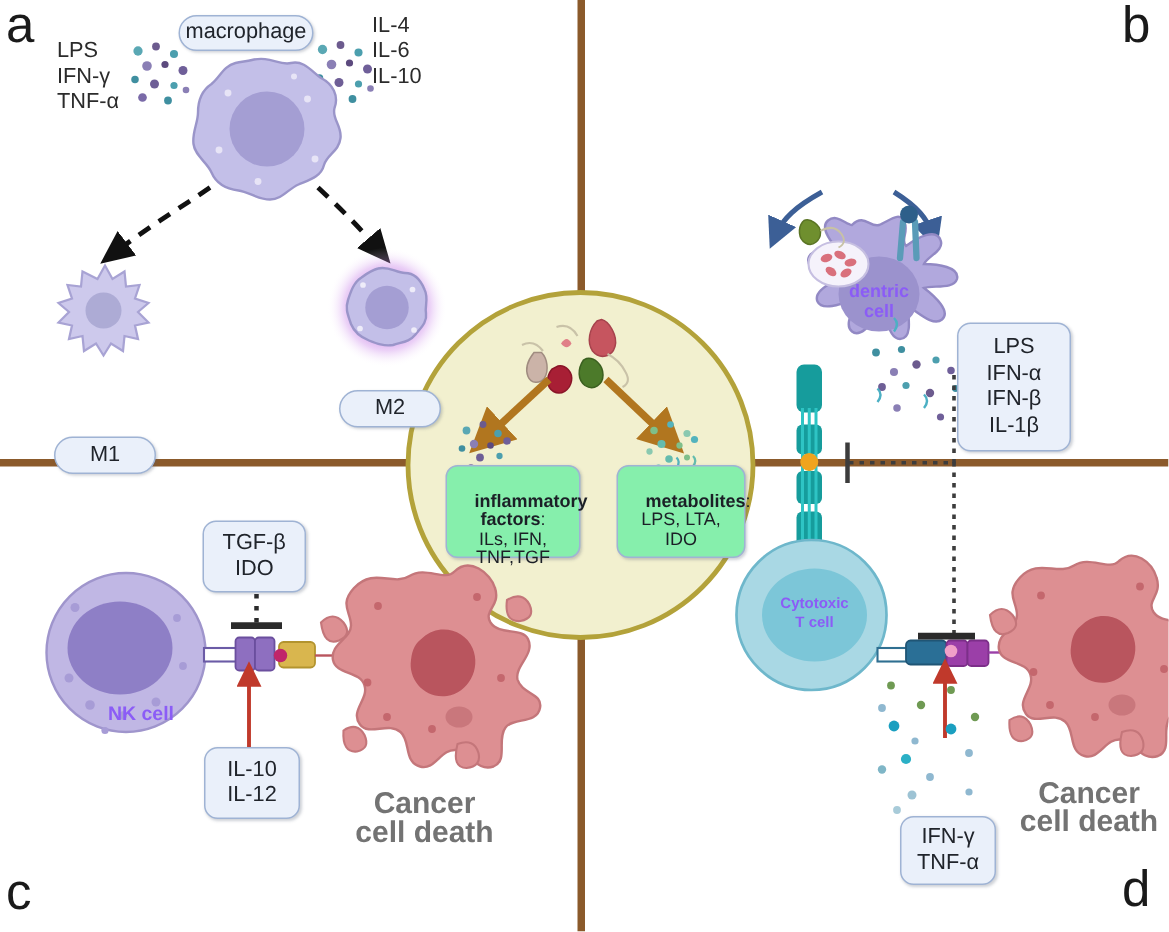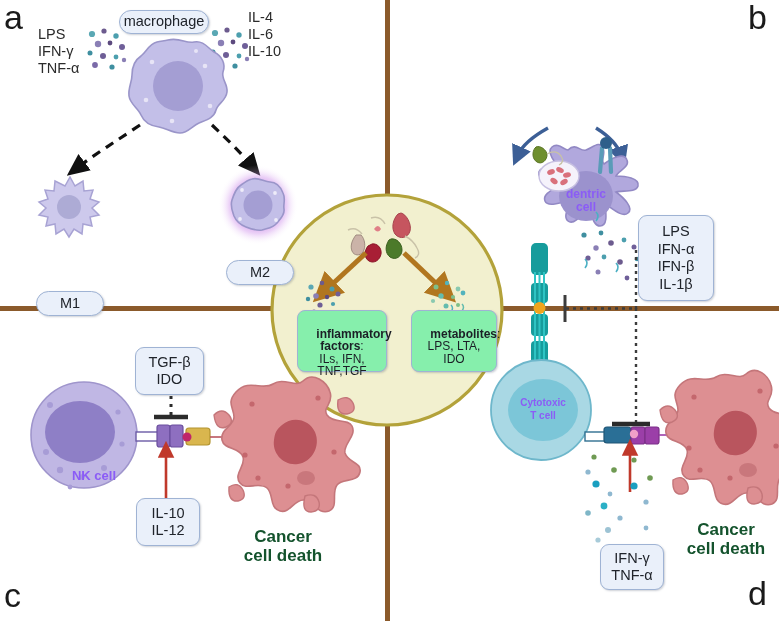--- a/index.html
+++ b/index.html
@@ -22,21 +22,21 @@
 
   .whitebox{position:absolute;background:#86efac;border:1.3px solid #9fb3d4;
     border-radius:8px;box-shadow:1px 1px 2px rgba(80,90,110,.28);
     text-align:center;color:#1b1f26;font-size:12px;line-height:12.6px;
     padding:4px 5px;box-sizing:border-box;white-space:pre;}
   .whitebox b{font-weight:bold;}
 
   .celllabel{position:absolute;font-weight:bold;color:#8b5cf6;text-align:center;
     white-space:pre;line-height:13px;}
 
-  .deathlabel{position:absolute;color:#14532d;font-weight:bold;font-size:17px;
+  .deathlabel{position:absolute;color:#737373;font-weight:bold;font-size:20px;
     line-height:19px;text-align:center;white-space:pre;}
 </style>
 </head>
 <body>
 
 <div id="stage">
 
   <svg class="layer" viewBox="0 0 779 621">
     <defs>
       <radialGradient id="m2glow" cx="50%" cy="50%" r="50%">

